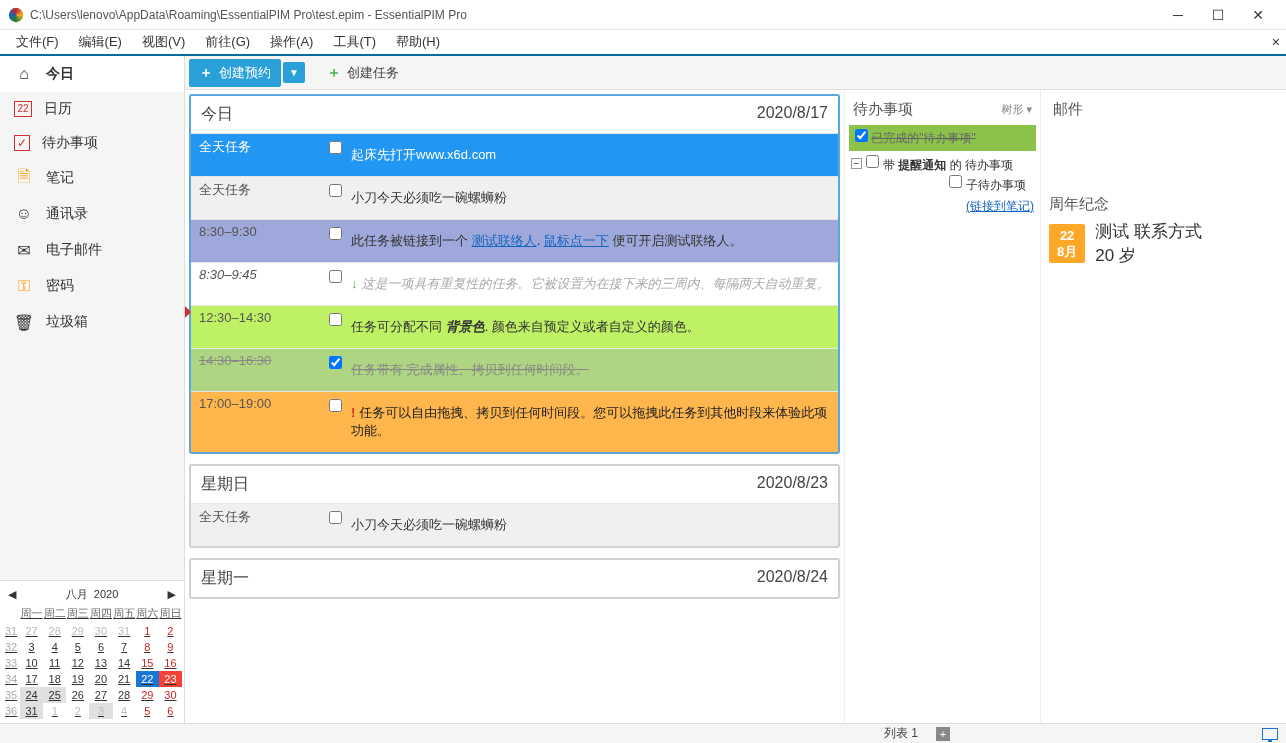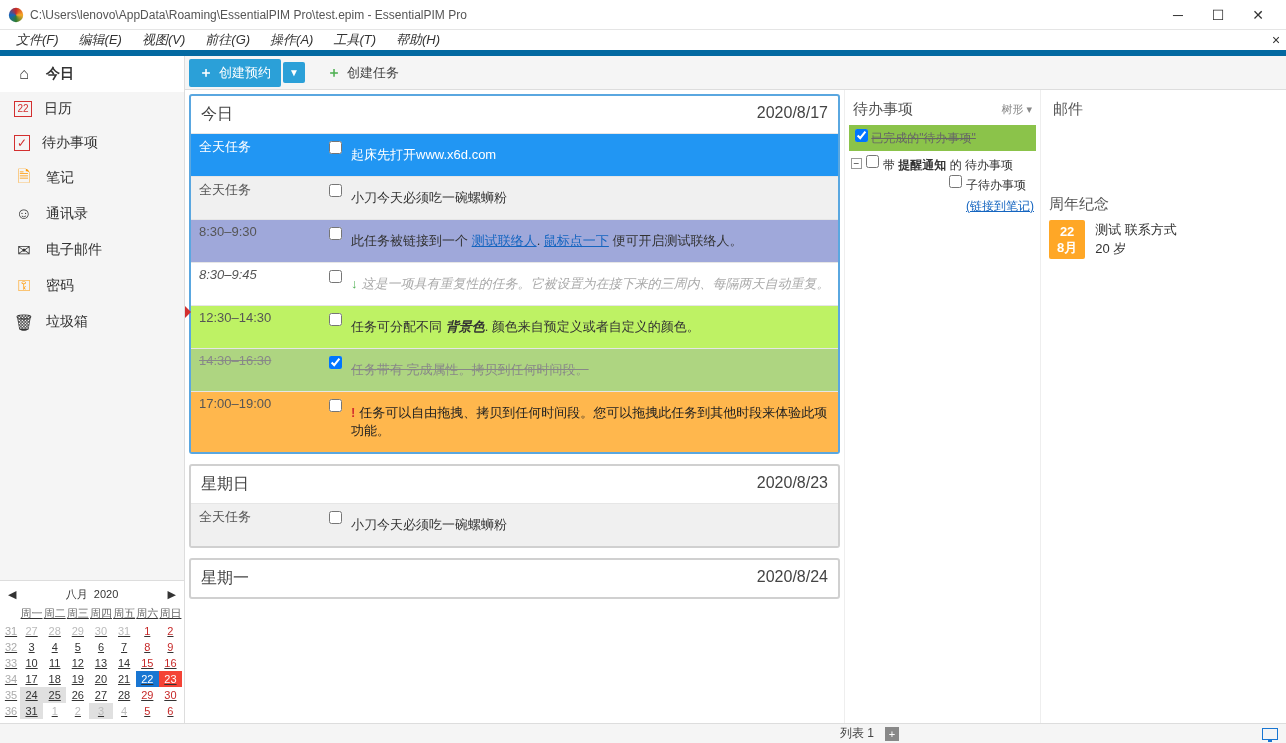--- a/index.html
+++ b/index.html
@@ -7,21 +7,21 @@
 
 
 .titlebar { height: 30px; display: flex; align-items: center; padding: 0 8px; background: #fff; border-bottom: 1px solid #e5e5e5; }
 .logo { width: 16px; height: 16px; margin-right: 6px; position: relative; }
 .logo::before { content:""; position:absolute; inset:0; background: conic-gradient(#c62828, #f9a825, #2e7d32, #1565c0, #c62828); border-radius:50%; transform: scale(0.9); }
 .title { font-size: 12px; color: #555; flex: 1; }
 .winbtns { display: flex; }
 .winbtn { width: 40px; height: 30px; display: flex; align-items: center; justify-content: center; cursor: pointer; font-size: 14px; }
 
 
-.menubar { height: 26px; display: flex; align-items: center; padding: 0 6px; border-bottom: 6px solid #0369a1; position: relative; font-style: italic; }
+.menubar { height: 26px; display: flex; align-items: center; padding: 0 6px; border-bottom: 2px solid #0369a1; position: relative; }
 .menuitem { padding: 4px 10px; cursor: pointer; font-size: 13px; }
 .menubar .closex { position: absolute; right: 6px; font-size: 14px; cursor: pointer; }
 
 
 .main { display: flex; height: calc(743px - 30px - 26px - 20px); }
 
 
 .sidebar { width: 185px; background: #f5f5f5; border-right: 1px solid #ddd; display: flex; flex-direction: column; }
 .navlist { flex: 1; overflow: auto; }
 .navitem { display: flex; align-items: center; padding: 8px 14px; cursor: pointer; font-size: 14px; gap: 12px; }
@@ -93,25 +93,25 @@
 .todo-tree .treerow { display: flex; align-items: flex-start; gap: 4px; }
 .todo-tree .indent { padding-left: 28px; justify-content: flex-end; }
 .todo-tree a { color: #1565c0; text-decoration: underline; margin-top: 34px; }
 .treebox { width: 11px; height: 11px; border: 1px solid #999; display:inline-block; text-align:center; line-height:9px; font-size:10px; margin-top:3px; }
 
 
 .anniv { margin-top: 70px; }
 .anniv h3 { font-size: 15px; font-weight: normal; color: #555; margin-bottom: 6px; }
 .annrow { display: flex; gap: 10px; align-items: center; }
 .annbadge { background: #ffa726; color: #fff; text-align: center; padding: 4px 8px; border-radius: 2px; font-size: 13px; line-height: 1.2; font-weight: bold;}
-.anndesc { font-size: 13px; line-height: 1.4; }
+.anndesc { font-size: 17px; line-height: 1.4; }
 
 
 .statusbar { height: 20px; border-top: 1px solid #ddd; display: flex; align-items: center; justify-content: flex-end; padding: 0 8px; gap: 8px; font-size: 12px; color: #444; background: #f5f5f5; position: relative;}
-.statusbar .left { position: absolute; left: 840px; display:flex; align-items:center; gap:11px;}
+.statusbar .left { position: absolute; left: 884px; display:flex; align-items:center; gap:18px;}
 .sqplus { width:14px; height:14px; background:#888; color:#fff; display:flex; align-items:center; justify-content:center; font-size:11px; cursor:pointer;}
 .screen-ico { width:16px; height:12px; border:1px solid #1976d2; position:relative; }
 .screen-ico::after{ content:""; position:absolute; bottom:-3px; left:5px; width:4px; height:2px; background:#1976d2;}
 </style>
 </head>
 <body>
 
 <div class="titlebar">
   <div class="logo"></div>
   <div class="title">C:\Users\lenovo\AppData\Roaming\EssentialPIM Pro\test.epim - EssentialPIM Pro</div>

